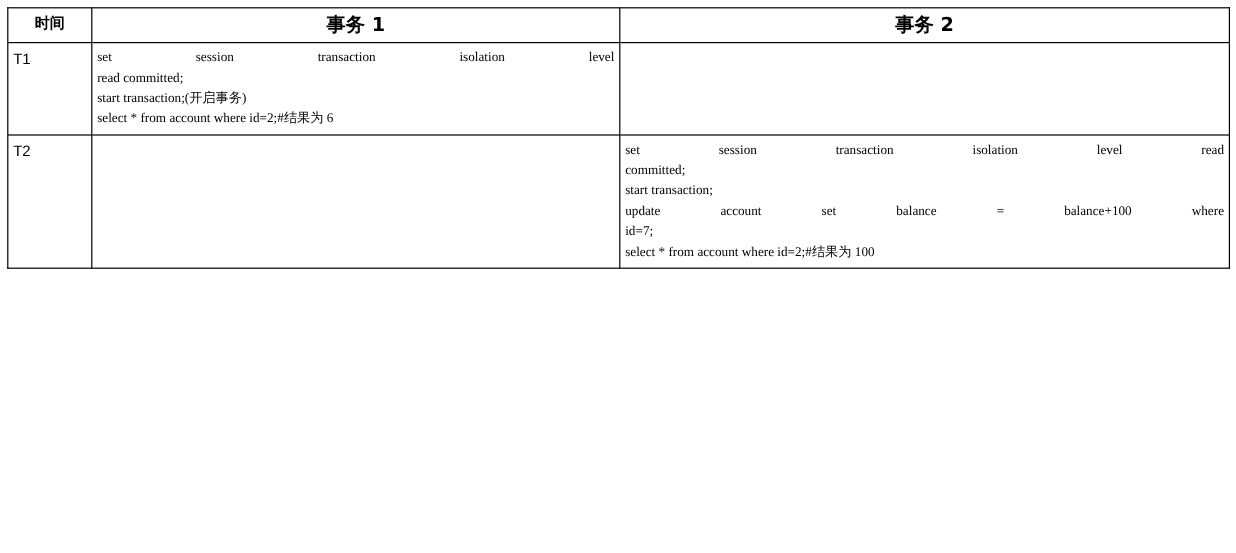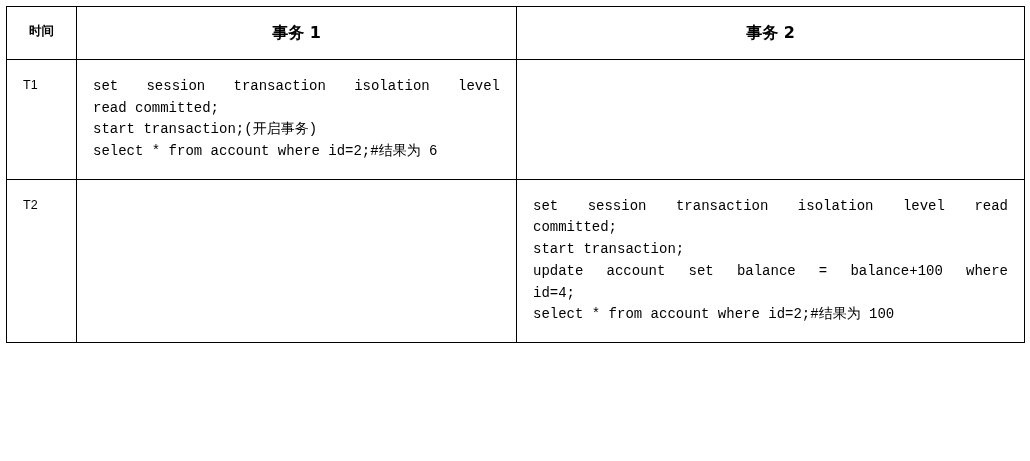--- a/index.html
+++ b/index.html
@@ -19,21 +19,21 @@
   }
   table.tx-table {
     border-collapse: collapse;
     table-layout: fixed;
     width: 1018px;
     border: 1px solid #000000;
   }
   table.tx-table td, table.tx-table th {
     border: 1px solid #000000;
     vertical-align: top;
-    padding: 16px;
+    padding: 4px;
   }
   col.col-time { width: 70px; }
   col.col-tx1 { width: 440px; }
   col.col-tx2 { width: 508px; }
 
   thead th {
     text-align: center;
     font-weight: bold;
     font-size: 16px;
     font-family: "DejaVu Sans", "Liberation Sans", sans-serif;
@@ -44,22 +44,22 @@
     font-size: 12.5px;
   }
   td.time-cell {
     font-family: Liberation Sans, sans-serif;
     font-size: 12.5px;
     padding: 5px 0 5px 6px;
     line-height: 1.5;
     white-space: nowrap;
   }
   td.code-cell {
-    font-family: Liberation Mono, monospace;
-    font-size: 14px;
+    font-family: Liberation Serif, serif;
+    font-size: 11px;
     line-height: 1.55;
     padding: 5px 8px 5px 8px;
   }
   td.code-cell .line {
     display: block;
     white-space: pre-wrap;
     word-break: break-word;
   }
   td.code-cell .line.justify {
     text-align: justify;
@@ -98,19 +98,19 @@
           <td class="empty-cell">&nbsp;</td>
         </tr>
         <tr>
           <td class="time-cell">T2</td>
           <td class="empty-cell">&nbsp;</td>
           <td class="code-cell">
             <span class="line justify">set   session   transaction   isolation   level   read</span>
             <span class="line">committed;</span>
             <span class="line">start transaction;</span>
             <span class="line justify">update  account  set  balance  =  balance+100  where</span>
-            <span class="line">id=4;</span>
+            <span class="line">id=7;</span>
             <span class="line">select * from account where id=2;#结果为 100</span>
           </td>
         </tr>
       </tbody>
   </table>
 </div>
 
 </body></html>

